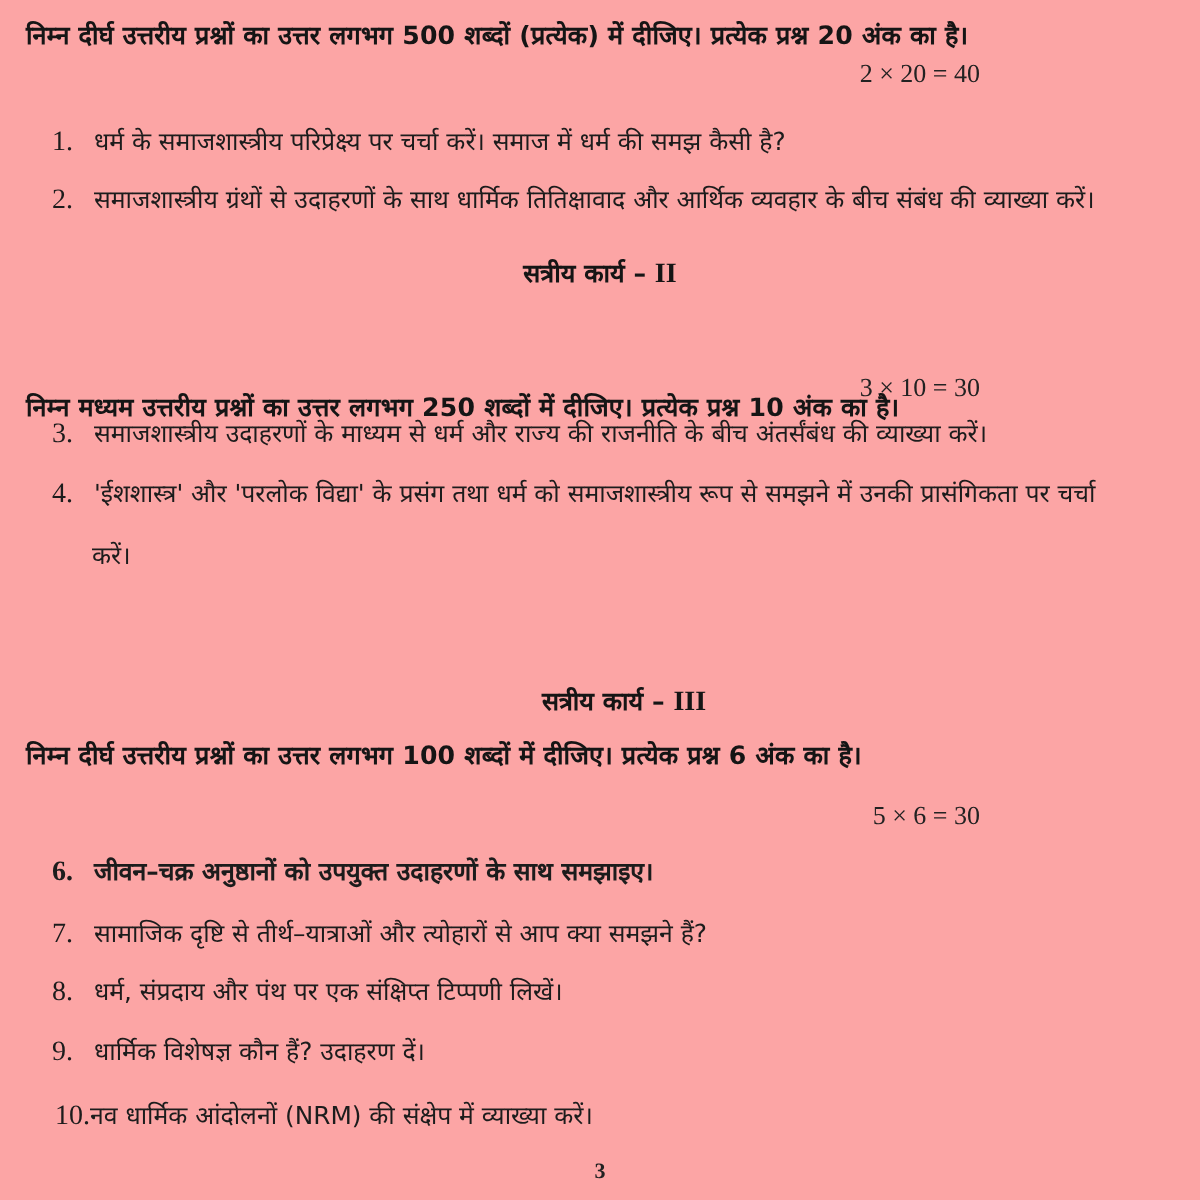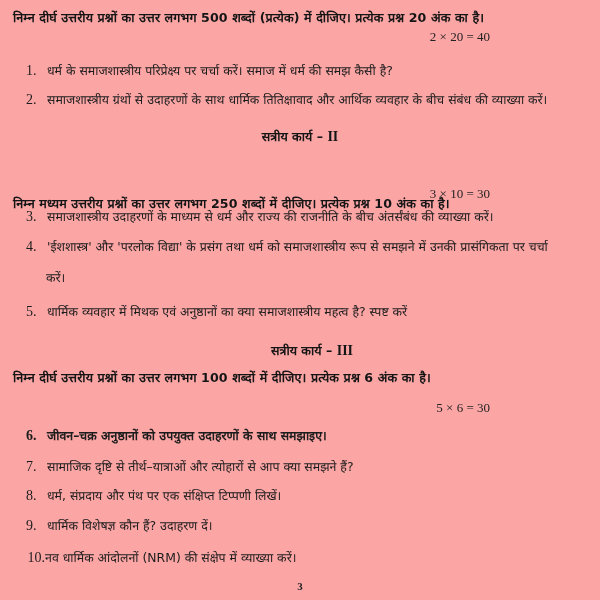--- a/index.html
+++ b/index.html
@@ -101,23 +101,20 @@
   <div class="abs instr" style="top:153px;margin-top:42px;">निम्न मध्यम उत्तरीय प्रश्नों का उत्तर लगभग 250 शब्दों में दीजिए। प्रत्येक प्रश्न 10 अंक का है।</div>
   <div class="abs marks" style="top:186px;">3 × 10 = 30</div>
 
   <div class="abs q" style="top:208px;">
     <span class="num">3.</span><span>समाजशास्त्रीय उदाहरणों के माध्यम से धर्म और राज्य की राजनीति के बीच अंतर्संबंध की व्याख्या करें।</span>
   </div>
   <div class="abs q" style="top:238px;">
     <span class="num">4.</span><span>'ईशशास्त्र' और 'परलोक विद्या' के प्रसंग तथा धर्म को समाजशास्त्रीय रूप से समझने में उनकी प्रासंगिकता पर चर्चा</span>
   </div>
   <div class="abs cont" style="top:269px;">करें।</div>
-  <div class="abs q" style="top:303px;">
-    <span class="num">5.</span><span>धार्मिक व्यवहार में मिथक एवं अनुष्ठानों का क्या समाजशास्त्रीय महत्व है? स्पष्ट करें</span>
-  </div>
 
   <div class="abs heading" style="top:342px;padding-left:12px;">
     <span>सत्रीय कार्य</span>
     <span>–</span>
     <span class="roman">III</span>
   </div>
   <div class="abs instr" style="top:369px;text-align:center;">निम्न दीर्घ उत्तरीय प्रश्नों का उत्तर लगभग 100 शब्दों में दीजिए। प्रत्येक प्रश्न 6 अंक का है।</div>
   <div class="abs marks" style="top:400px;">5 × 6 = 30</div>
 
   <div class="abs q" style="top:427px;font-weight:bold;">

